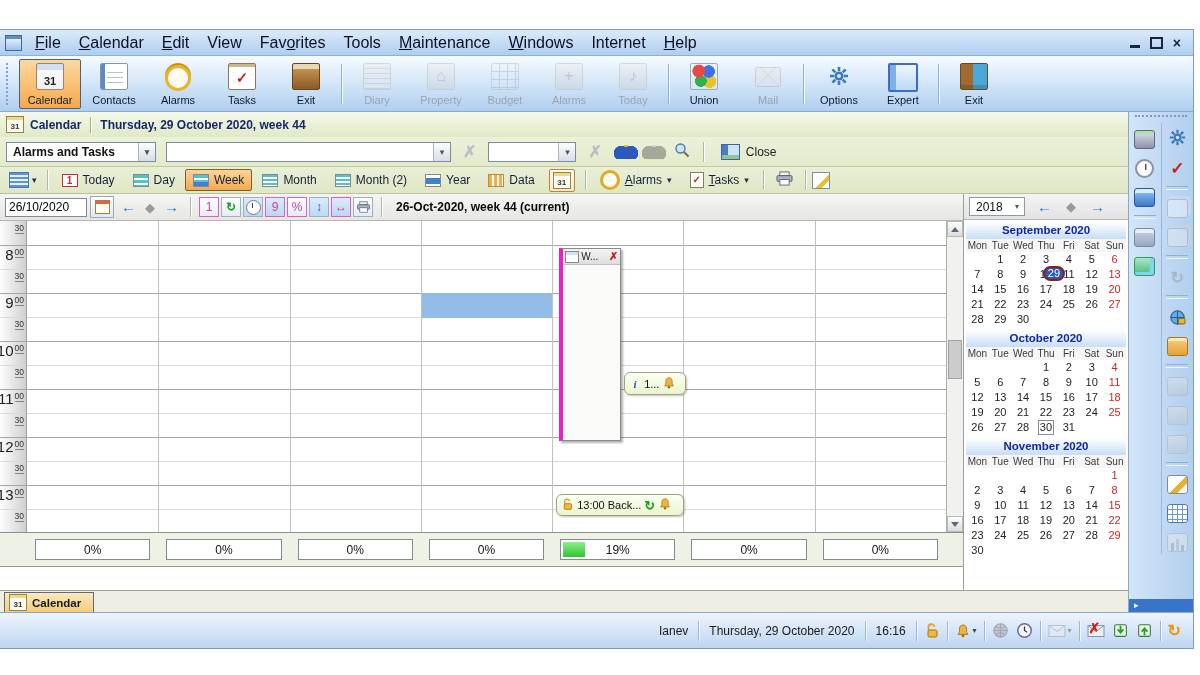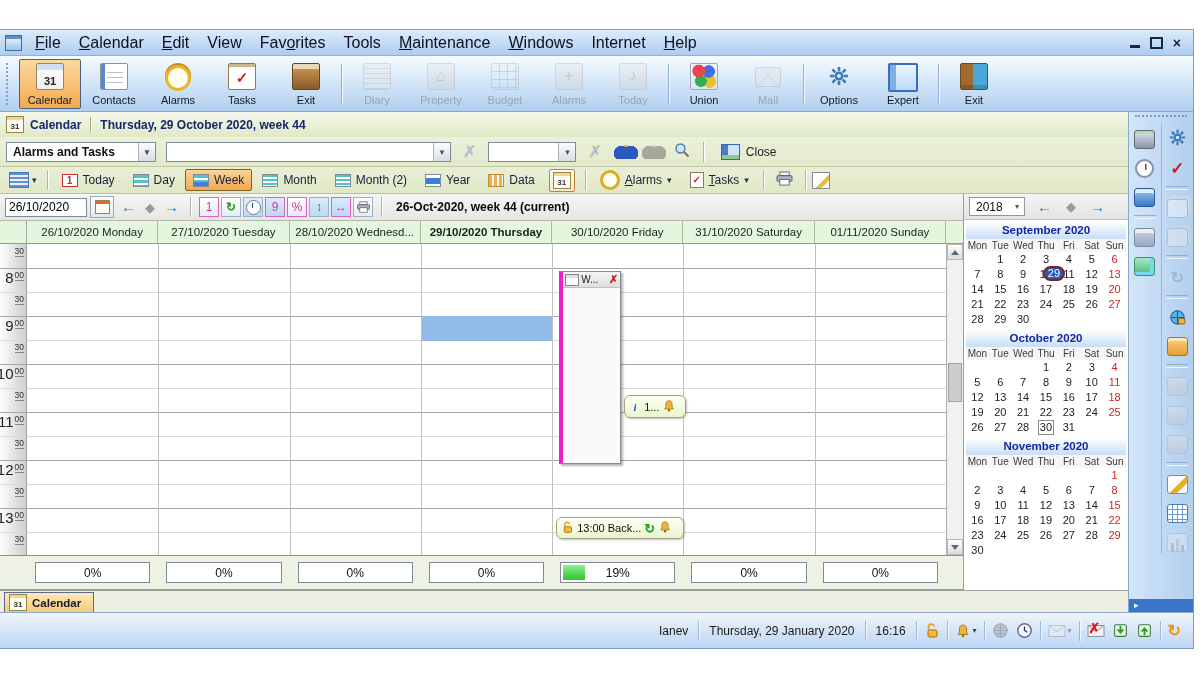--- a/index.html
+++ b/index.html
@@ -492,31 +492,20 @@
                     <rect x="5" y="1" width="10" height="4" fill="#f4f4f4" stroke="#667"></rect>
                     <rect x="2" y="5" width="16" height="6" rx="1" fill="#a8b4c8" stroke="#556"></rect>
                     <rect x="5" y="9" width="10" height="6" fill="#fff" stroke="#667"></rect>
                   </svg>
                 </span>
               </span>
           <span class="vdiv"></span>
           <span class="dstat">26-Oct-2020, week 44 (current)</span>
         </div>
 
-        <div class="hdrrow" id="hdrrow">
-              <div class="hgut"></div>
-              <div class="hcell">26/10/2020 Monday</div>
-              <div class="hcell">27/10/2020 Tuesday</div>
-              <div class="hcell">28/10/2020 Wednesd...</div>
-              <div class="hcell today">29/10/2020 Thursday</div>
-              <div class="hcell">30/10/2020 Friday</div>
-              <div class="hcell">31/10/2020 Saturday</div>
-              <div class="hcell">01/11/2020 Sunday</div>
-              <div class="hend"></div>
-            </div>
 
         <div class="grid" id="grid">
           <div class="gutter" id="gutter">
                 <div class="grow first glabel">
                   <span class="gm">30</span>
                 </div>
                 <div class="grow hr glabel">
                   <span class="gh">8</span>
                   <span class="gm">00</span>
                 </div>
@@ -900,21 +889,21 @@
               <span class="ri ri-chart"></span>
             </div>
           </div>
     </div>
     <div class="rfoot">▸</div>
   </div>
 
   <div class="statusbar">
     <span class="stext">Ianev</span>
     <span class="sdiv"></span>
-    <span class="stext">Thursday, 29 January 2020</span>
+    <span class="stext">Thursday, 29 October 2020</span>
     <span class="sdiv"></span>
     <span class="stext">16:16</span>
     <span class="sdiv"></span>
     <span id="sicons" style="display:inline-flex;align-items:center;gap:7px">
           <span class="sic">
             <svg width="16" height="16" viewBox="0 0 16 16">
               <path d="M4.5 7V4.8A3 3 0 0 1 10.4 3.6" fill="none" stroke="#e8a020" stroke-width="1.8"></path>
               <rect x="4" y="7" width="9" height="7" rx="1.5" fill="#f6b83a" stroke="#a07010"></rect>
             </svg>
           </span>

